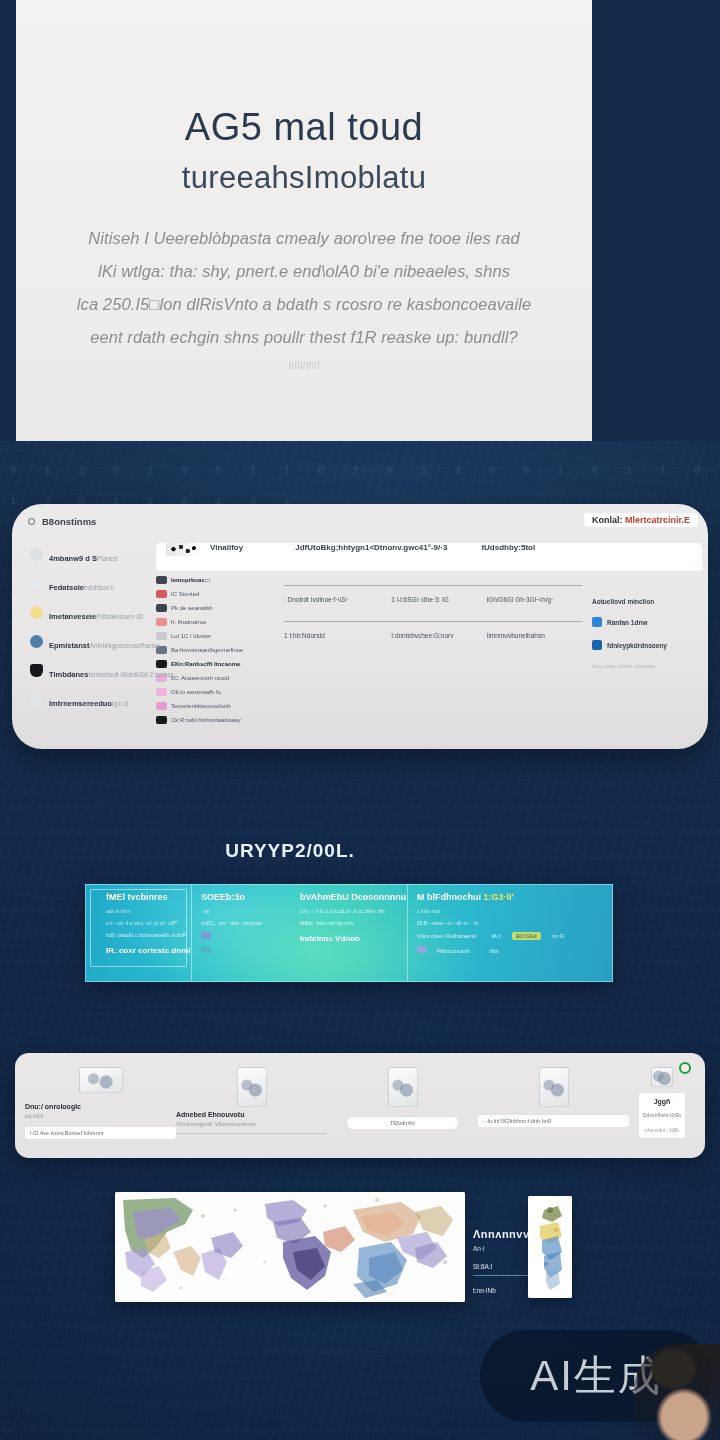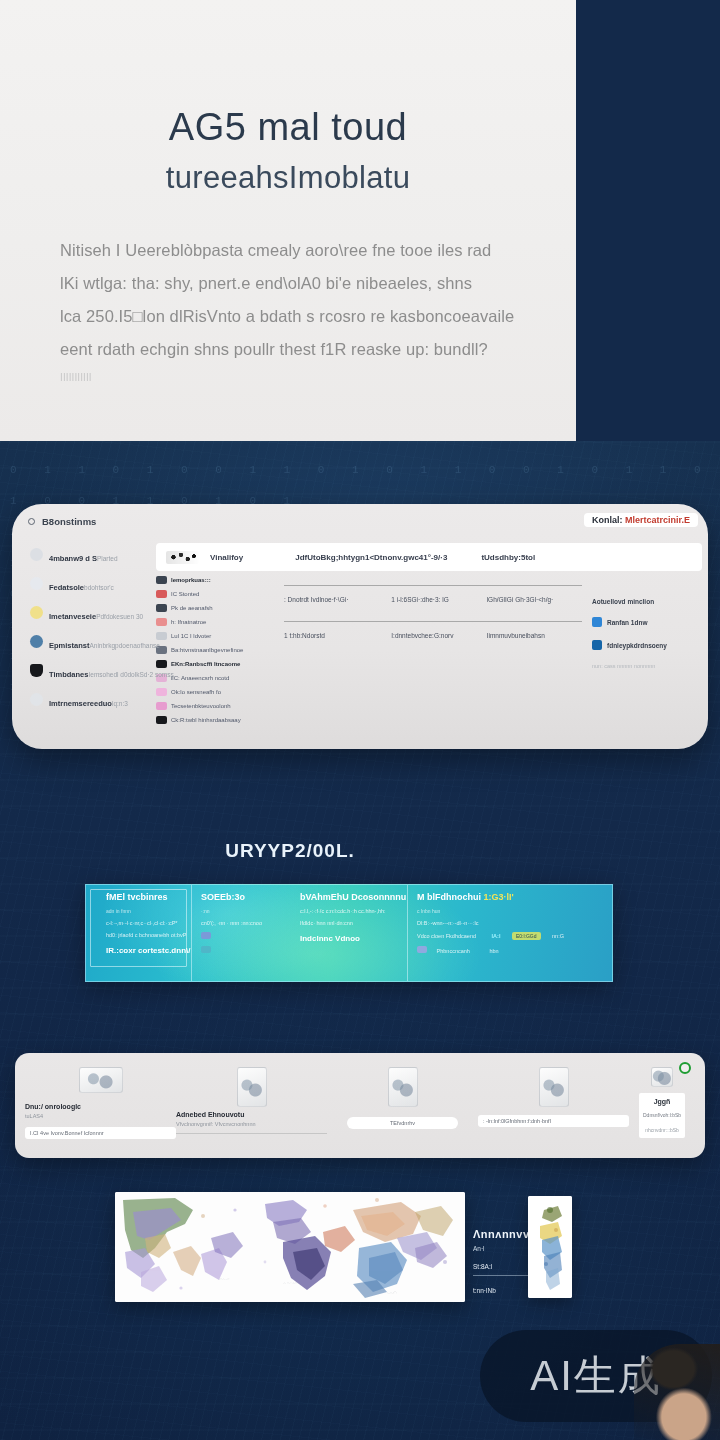--- a/index.html
+++ b/index.html
@@ -6,39 +6,39 @@
   html, body { width: 720px; height: 1440px; }
   body {
     font-family: "Liberation Sans", sans-serif;
     background: #13294a;
     overflow: hidden;
     position: relative;
   }
 
   
   .hero {
-    position: absolute; left: 0; top: 0; width: 576px; height: 441px;
+    position: absolute; left: 16px; top: 0; width: 576px; height: 441px;
     background: linear-gradient(180deg, #f3f2f1 0%, #efeeed 55%, #eceae9 100%);
     overflow: hidden;
   }
   .hero-inner { padding: 105px 60px 0 60px; text-align: center; }
   .hero-title {
     font-size: 38px; font-weight: 400; color: #2b3a4c;
     letter-spacing: .5px; line-height: 1.18;
     filter: blur(.35px);
   }
   .hero-subtitle {
     font-size: 31px; font-weight: 300; color: #3a4a5c;
     margin-top: 9px; line-height: 1.2; letter-spacing: .3px;
     filter: blur(.45px);
   }
   .hero-body {
-    margin-top: 38px; text-align: left;
+    margin-top: 26px; text-align: center;
     font-size: 16.5px; line-height: 2.0; color: #8d8d8d;
-    filter: blur(.5px); letter-spacing: .1px;
+    filter: blur(.5px); letter-spacing: .1px; font-style: italic;
   }
   .hero-body .ln { display: block; white-space: nowrap; overflow: hidden; }
   .hero-body .ln.faded { color: #c9c9c9; font-size: 10px; line-height: 2.4; }
 
   
   .darkzone {
     position: absolute; left: 0; top: 441px; width: 720px; height: 999px;
     background:
       radial-gradient(ellipse 520px 300px at 52% 8%, rgba(32,68,108,.55), rgba(0,0,0,0) 70%),
       radial-gradient(ellipse 620px 420px at 50% 80%, rgba(20,52,88,.5), rgba(0,0,0,0) 72%),
@@ -87,21 +87,21 @@
   .dnav { width: 140px; padding: 8px 0 0 18px; }
   .dnav-item { display: flex; gap: 6px; margin-bottom: 11px; }
   .dnav-ico { width: 13px; height: 13px; border-radius: 50%; flex: none; margin-top: 1px; }
   .dnav-tx { min-width: 0; }
   .dnav-t { font-size: 7.5px; font-weight: 700; color: #2e3542; filter: blur(.5px); white-space: nowrap; }
   .dnav-s { font-size: 6.5px; color: #9aa0a8; filter: blur(.6px); white-space: nowrap; margin-top: 1px; }
 
   .dmain { flex: 1; padding: 4px 6px 0 4px; }
   .dmain-head {
     background: #fff; border-radius: 4px; height: 28px;
-    display: flex; align-items: center; padding: 0 10px; gap: 10px;
+    display: flex; padding: 0 10px; gap: 10px;
   }
   .dmh-logo {
     width: 34px; height: 13px; flex: none; border-radius: 2px;
     background:
       radial-gradient(circle at 22% 48%, #1b1b1b 0 2px, rgba(0,0,0,0) 2.4px),
       radial-gradient(circle at 44% 30%, #2a2a2a 0 2px, rgba(0,0,0,0) 2.4px),
       radial-gradient(circle at 64% 62%, #222 0 2px, rgba(0,0,0,0) 2.4px),
       radial-gradient(circle at 82% 40%, #111 0 1.8px, rgba(0,0,0,0) 2.2px),
       linear-gradient(90deg, rgba(0,0,0,.1), rgba(0,0,0,0));
   }

